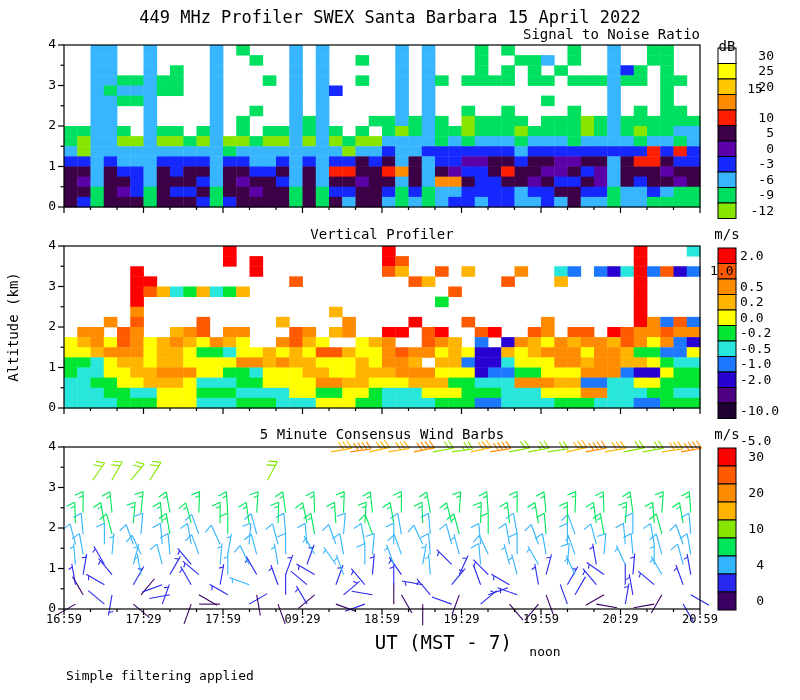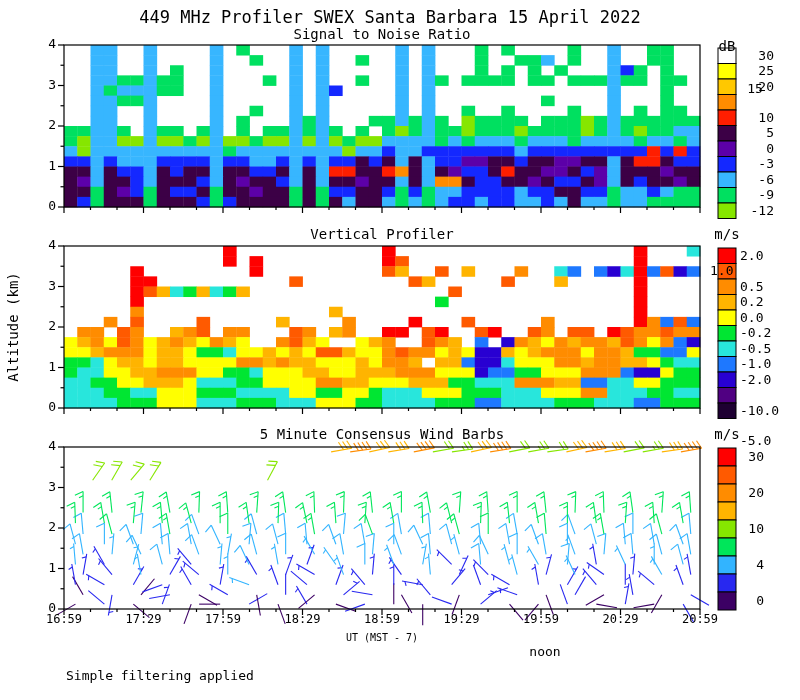--- a/index.html
+++ b/index.html
@@ -3,24 +3,24 @@
 <meta charset="utf-8">
 <style>
   html,body{margin:0;padding:0;background:#ffffff;}
   body{position:relative;width:800px;height:700px;overflow:hidden;
        font-family:"DejaVu Sans Mono",monospace;color:#000;}
   .lab{position:absolute;font-family:"DejaVu Sans Mono",monospace;color:#000;
        white-space:nowrap;line-height:1.1;}
   #fig-title{top:8px;left:0;width:780px;text-align:center;font-size:17px;}
   .panel-title{left:64px;width:636px;text-align:center;font-size:14px;}
   .cb-title{left:690px;width:74px;text-align:center;font-size:14px;}
-  #p1-title{top:27px;} #p2-title{top:227px;} #p3-title{top:427px;}
+  #p1-title{top:27px;text-align:right;} #p2-title{top:227px;} #p3-title{top:427px;}
   #cb1-title{top:39px;} #cb2-title{top:227px;} #cb3-title{top:427px;}
   #alt-label{top:327px;left:14px;transform:translate(-50%,-50%) rotate(-90deg);font-size:14px;}
-  #ut-label{top:632px;left:252px;width:260px;text-align:center;font-size:10px;}
+  #ut-label{top:632px;left:252px;width:260px;text-align:right;font-size:19px;}
   #noon-label{top:645px;left:505px;width:80px;text-align:center;font-size:13px;}
   #footer-note{top:669px;left:66px;font-size:13px;}
   .xlab{font-size:12px;text-align:center;top:613px;width:60px;}
   .ylab{font-size:13px;text-align:right;width:20px;}
   .cblab{font-size:13px;}
   svg{position:absolute;top:0;left:0;}
 </style>
 </head>
 <body>
 
@@ -1717,18 +1717,18 @@
 <div class="lab ylab" style="left: 36px; top: 479.5px;">3</div>
 <div class="lab ylab" style="left: 36px; top: 439px;">4</div>
 <div class="lab cblab" style="left: 736px; width: 28px; text-align: right; top: 450px;">30</div>
 <div class="lab cblab" style="left: 736px; width: 28px; text-align: right; top: 486px;">20</div>
 <div class="lab cblab" style="left: 736px; width: 28px; text-align: right; top: 522px;">10</div>
 <div class="lab cblab" style="left: 736px; width: 28px; text-align: right; top: 558px;">4</div>
 <div class="lab cblab" style="left: 736px; width: 28px; text-align: right; top: 594px;">0</div>
 <div class="lab xlab" style="left: 34px;">16:59</div>
 <div class="lab xlab" style="left: 113.5px;">17:29</div>
 <div class="lab xlab" style="left: 193px;">17:59</div>
-<div class="lab xlab" style="left: 272.5px;">18:29</div>
+<div class="lab xlab" style="left: 272.5px;">09:29</div>
 <div class="lab xlab" style="left: 352px;">18:59</div>
 <div class="lab xlab" style="left: 431.5px;">19:29</div>
 <div class="lab xlab" style="left: 511px;">19:59</div>
 <div class="lab xlab" style="left: 590.5px;">20:29</div>
 <div class="lab xlab" style="left: 670px;">20:59</div>
 
 </body></html>

